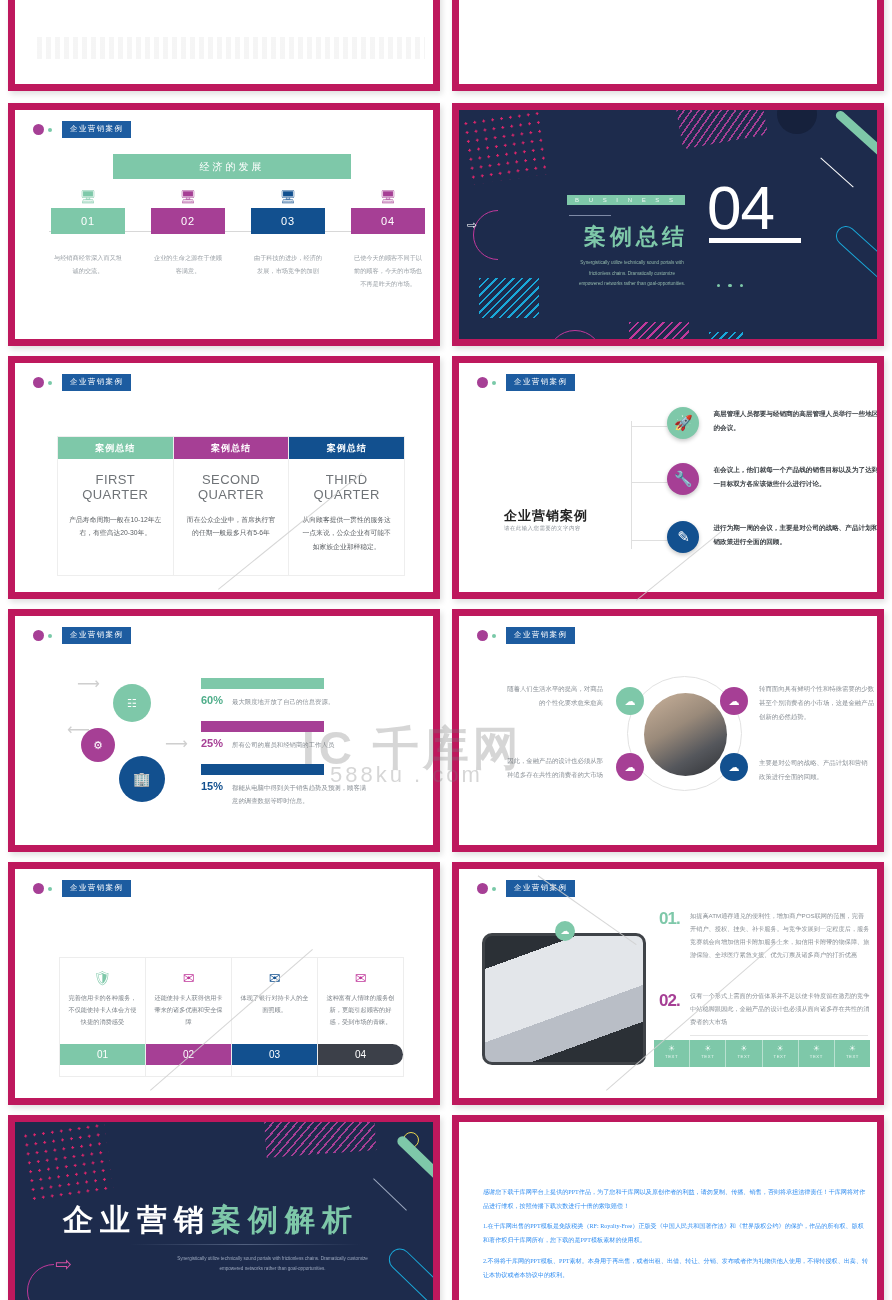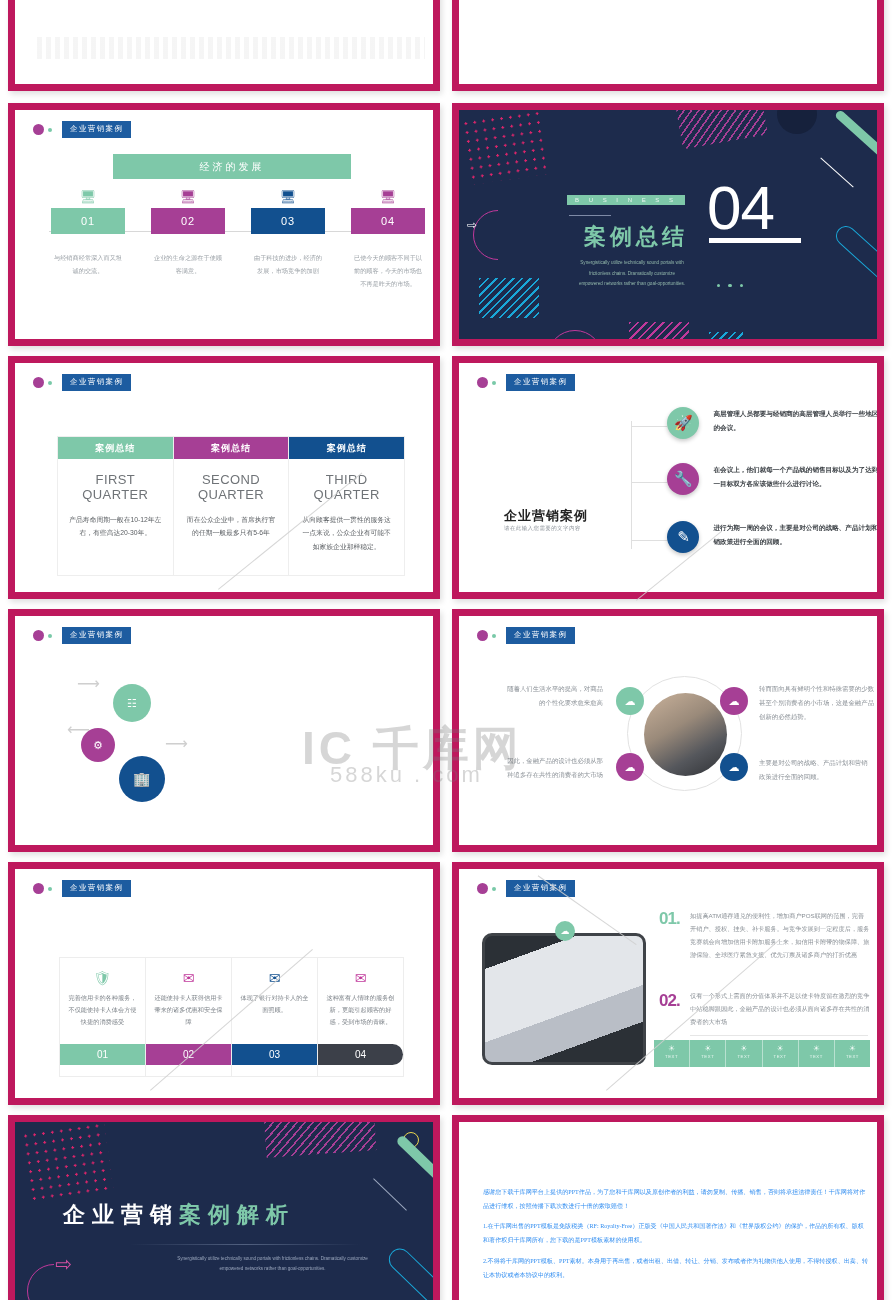--- a/index.html
+++ b/index.html
@@ -107,21 +107,21 @@
   .s10-num{ position:absolute; font-size:17px; font-weight:bold; letter-spacing:-1px; }
   .s10-p{ position:absolute; left:231px; font-size:6.2px; line-height:2.1; color:#8a9096; width:180px; }
   .s10-div{ position:absolute; left:231px; top:166px; width:178px; height:1px; background:#e6e6e6; }
   .s10-strip{ position:absolute; left:195px; top:171px; width:216px; height:27px; background:#7ec8a9; display:flex; }
   .s10-strip .cell{ flex:1; border-right:1px solid rgba(255,255,255,.45); text-align:center; color:#e9f7f1; }
   .s10-strip .cell:last-child{ border-right:none; }
   .s10-strip .ci{ font-size:8px; margin-top:4px; }
   .s10-strip .cl{ font-size:4.2px; letter-spacing:.6px; margin-top:1px; }
 
   
-  .s11-title{ position:absolute; left:48px; top:78px; font-size:22px; font-weight:bold; letter-spacing:7px; }
+  .s11-title{ position:absolute; left:48px; top:78px; font-size:30px; font-weight:bold; letter-spacing:7px; }
   .s11-title .w{ color:#fff; } .s11-title .g{ color:#7ec8a9; }
   .s11-rule{ position:absolute; left:115px; top:122px; width:230px; height:1px;
              background:linear-gradient(90deg,transparent,#51607f,transparent); }
   .s11-sub{ position:absolute; left:160px; top:132px; width:195px; text-align:center;
             font-size:4.6px; line-height:2.2; color:#9aa6bd; }
   .s11-arrow{ position:absolute; left:40px; top:130px; font-size:20px; color:#cf4fa0; }
   .s11-speaker{ position:absolute; left:250px; top:182px; border:1px solid #7ec8a9; border-radius:11px;
      color:#cfe9dd; font-size:9px; letter-spacing:2px; padding:4px 14px; }
 
   
@@ -287,20 +287,37 @@
     <div class="gear" style="left:66px; top:112px; width:34px; height:34px; background:#a63f95; color:#a63f95;">
       <span style="color:#fff;">⚙</span>
     </div>
     <div class="gear" style="left:104px; top:140px; width:46px; height:46px; background:#12508f; color:#12508f;">
       <span style="color:#fff; font-size:14px;">🏢</span>
     </div>
     <div style="position:absolute; left:62px; top:58px; font-size:16px; color:#cfcfcf;">⟶</div>
     <div style="position:absolute; left:150px; top:118px; font-size:16px; color:#cfcfcf;">⟶</div>
     <div style="position:absolute; left:52px; top:104px; font-size:16px; color:#cfcfcf;">⟵</div>
 
+    <div class="pbar-wrap" style="top:62px;">
+      <div class="pbar" style="width:123px; background:#7ec8a9;"></div>
+      <div class="prow">
+        <span class="ppct" style="color:#4fae8a;">60%</span>
+        <span class="ptxt">最大限度地开放了自己的信息资源。</span>
+      </div>
+      <div class="pbar" style="width:123px; background:#a63f95;"></div>
+      <div class="prow">
+        <span class="ppct" style="color:#a63f95;">25%</span>
+        <span class="ptxt">所有公司的雇员和经销商的工作人员</span>
+      </div>
+      <div class="pbar" style="width:123px; background:#12508f;"></div>
+      <div class="prow">
+        <span class="ppct" style="color:#12508f;">15%</span>
+        <span class="ptxt" style="width:140px;">都能从电脑中得到关于销售趋势及预测，顾客满意的调查数据等即时信息。</span>
+      </div>
+    </div>
   </div>
 
   <div class="slide" style="left:452px; top:609px;">
     <div class="hdr">
       <span class="dotbig"></span>
       <span class="dotsm"></span>
       <span class="tag">企业营销案例</span>
     </div>
     <div class="s8-ring">
       <div class="s8-photo"></div>

